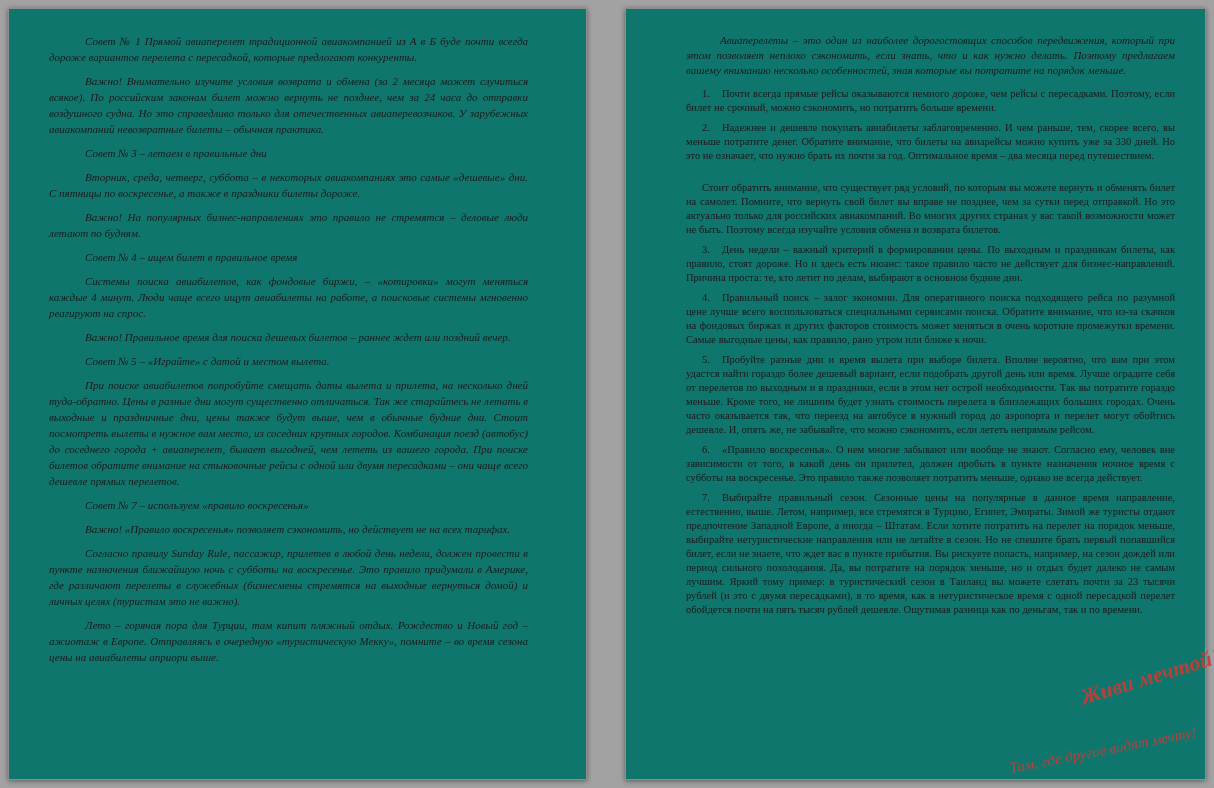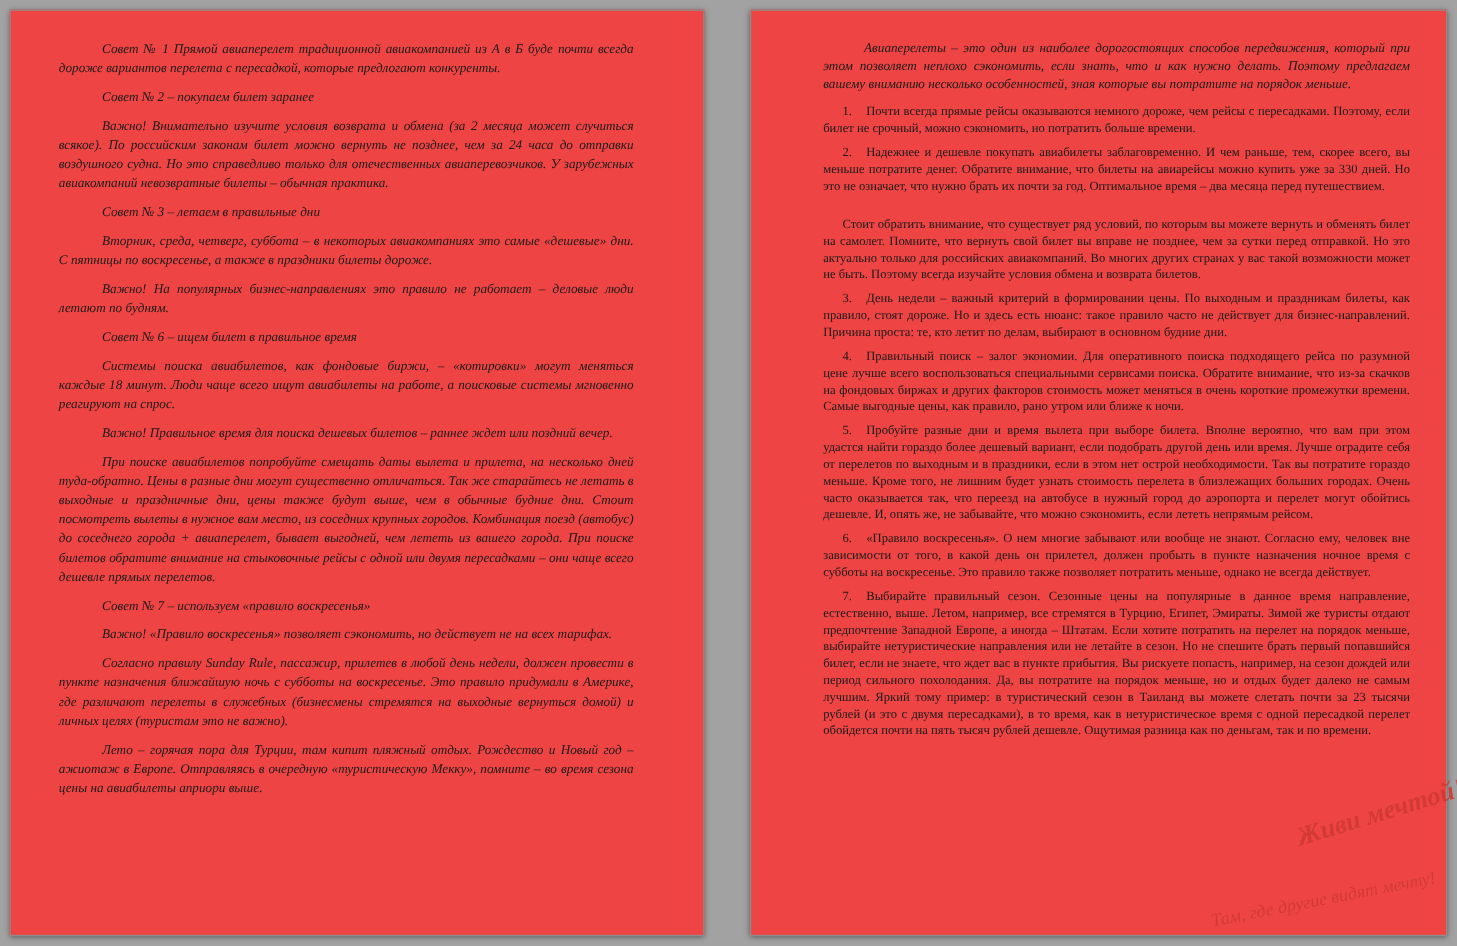--- a/index.html
+++ b/index.html
@@ -4,21 +4,21 @@
 <style>
   html,body{margin:0;padding:0;}
   body{
     width:1214px;height:788px;
     background:#a2a2a2;
     font-family:"Liberation Serif","DejaVu Serif",serif;
     overflow:hidden;position:relative;
   }
   .page{
     position:absolute;top:8px;height:772px;
-    background:#ef4444;
+    background:#0f766e;
     border:1px solid #8d8d8d;
     box-shadow:0 1px 5px rgba(0,0,0,0.45);
     box-sizing:border-box;
     overflow:hidden;
   }
   .page-left{left:8px;width:579px;padding:24px 58px 18px 40px;}
   .page-right{left:625px;width:581px;padding:24px 30px 18px 60px;}
   .page-left p{
     font-style:italic;
     font-size:11px;line-height:16px;
@@ -55,28 +55,28 @@
     left:1008px;top:742px;
     font-size:15px;
     transform:rotate(-11deg);
   }
 </style>
 </head>
 <body>
 
 <div class="page page-left">
   <p>Совет № 1  Прямой авиаперелет традиционной авиакомпанией из А в Б буде почти всегда дороже вариантов перелета с пересадкой, которые предлогают конкуренты.</p>
-  <p>Совет № 2 – покупаем билет заранее</p>
   <p>Важно! Внимательно изучите условия возврата и обмена (за 2 месяца может случиться всякое). По российским законам билет можно вернуть не позднее, чем за 24 часа до отправки воздушного судна. Но это справедливо только для отечественных авиаперевозчиков. У зарубежных авиакомпаний невозвратные билеты – обычная практика.</p>
   <p>Совет № 3 – летаем в правильные дни</p>
   <p>Вторник, среда, четверг, суббота – в некоторых авиакомпаниях это самые «дешевые» дни. С пятницы по воскресенье, а также в праздники билеты дороже.</p>
-  <p>Важно! На популярных бизнес-направлениях это правило не работает – деловые люди летают по будням.</p>
-  <p>Совет № 6 – ищем билет в правильное время</p>
-  <p>Системы поиска авиабилетов, как фондовые биржи, – «котировки» могут меняться каждые 18 минут. Люди чаще всего ищут авиабилеты на работе, а поисковые системы мгновенно реагируют на спрос.</p>
+  <p>Важно! На популярных бизнес-направлениях это правило не стремятся – деловые люди летают по будням.</p>
+  <p>Совет № 4 – ищем билет в правильное время</p>
+  <p>Системы поиска авиабилетов, как фондовые биржи, – «котировки» могут меняться каждые 4 минут. Люди чаще всего ищут авиабилеты на работе, а поисковые системы мгновенно реагируют на спрос.</p>
   <p>Важно! Правильное время для поиска дешевых билетов – раннее ждет или поздний вечер.</p>
+  <p>Совет № 5 – «Играйте» с датой и местом вылета.</p>
   <p>При поиске авиабилетов попробуйте смещать даты вылета и прилета, на несколько дней туда-обратно. Цены в разные дни могут существенно отличаться. Так же старайтесь не летать в выходные и праздничные дни, цены также будут выше, чем в обычные будние дни. Стоит посмотреть вылеты в нужное вам место, из соседних крупных городов. Комбинация поезд (автобус) до соседнего города + авиаперелет, бывает выгодней, чем лететь из вашего города. При поиске билетов обратите внимание на стыковочные рейсы с одной или двумя пересадками – они чаще всего дешевле прямых перелетов.</p>
   <p>Совет № 7 – используем «правило воскресенья»</p>
   <p>Важно! «Правило воскресенья» позволяет сэкономить, но действует не на всех тарифах.</p>
   <p>Согласно правилу Sunday Rule, пассажир, прилетев в любой день недели, должен провести в пункте назначения ближайшую ночь с субботы на воскресенье. Это правило придумали в Америке, где различают перелеты в служебных (бизнесмены стремятся на выходные вернуться домой) и личных целях (туристам это не важно).</p>
   <p>Лето – горячая пора для Турции, там кипит пляжный отдых. Рождество и Новый год – ажиотаж в Европе. Отправляясь в очередную «туристическую Мекку», помните – во время сезона цены на авиабилеты априори выше.</p>
 </div>
 
 <div class="page page-right">
   <p class="intro">Авиаперелеты – это один из наиболее дорогостоящих способов передвижения, который при этом позволяет неплохо сэкономить, если знать, что и как нужно делать. Поэтому предлагаем вашему вниманию несколько особенностей, зная которые вы потратите на порядок меньше.</p>
   <p class="item"><span class="num">1.</span><span>Почти всегда прямые рейсы оказываются немного дороже, чем рейсы с пересадками. Поэтому, если билет не срочный, можно сэкономить, но потратить больше времени.</span></p>

